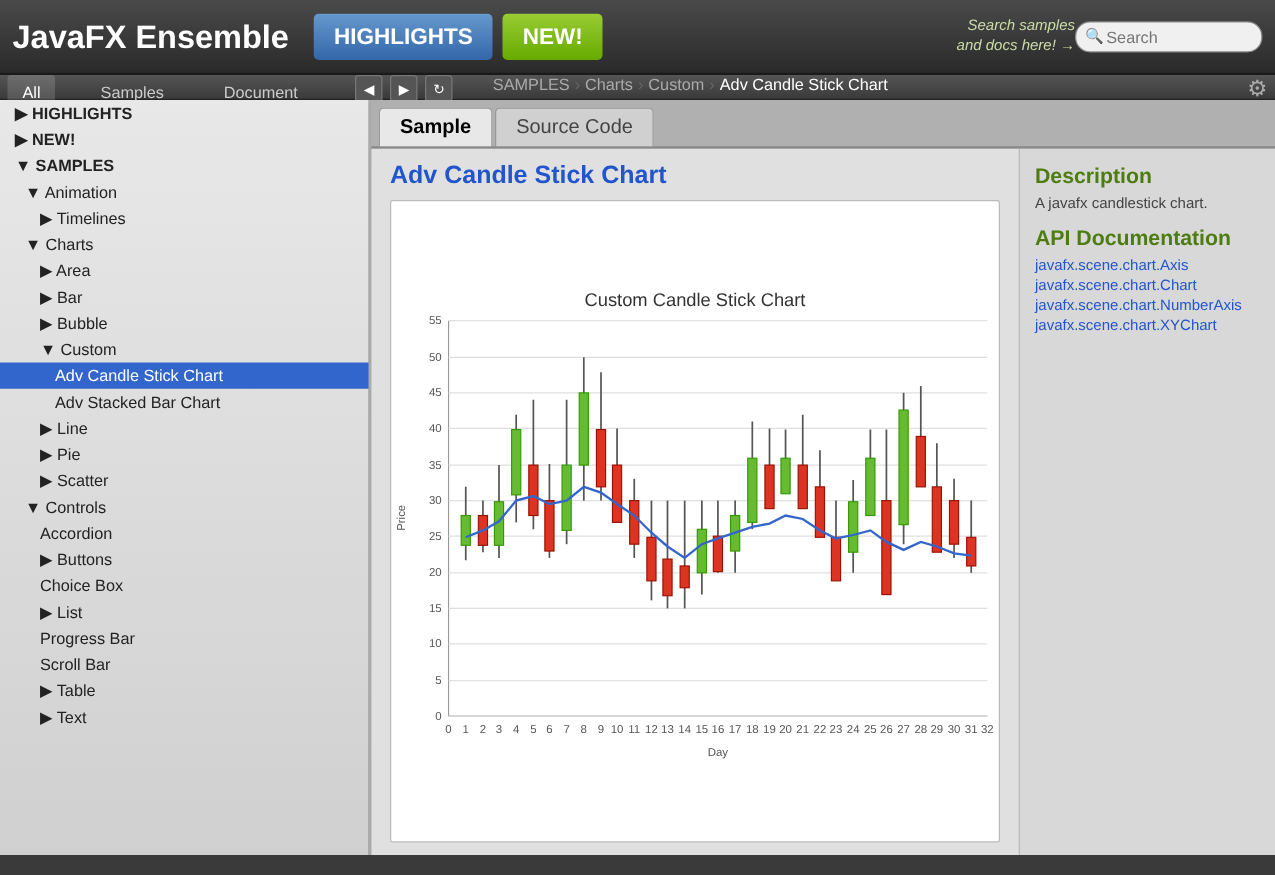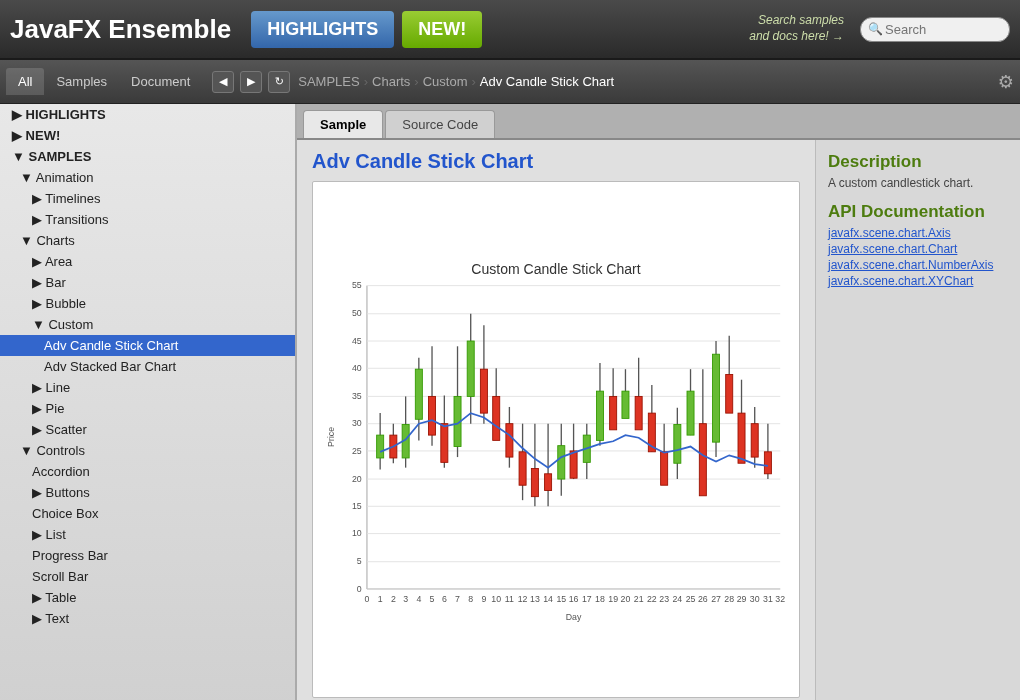--- a/index.html
+++ b/index.html
@@ -36,21 +36,21 @@
       color: white;
     }
     .btn-new {
       background: linear-gradient(to bottom, #99cc33, #66aa00);
       color: white;
     }
     .header-search-area {
       margin-left: auto;
       display: flex;
       align-items: center;
-      gap: 16px;
+      gap: 0;
     }
     .header-hint {
       color: #ccddaa;
       font-size: 12px;
       font-style: italic;
       text-align: right;
       line-height: 1.3;
     }
     #search-box {
       background: #f0f0f0;
@@ -71,25 +71,26 @@
       position: absolute;
       left: 8px;
       color: #888;
       font-size: 12px;
       z-index: 1;
     }
 
     
     #navbar {
       background: linear-gradient(to bottom, #555, #3a3a3a);
-      height: 44px;
-      display: flex;
-      align-items: center;
+      height: 20px;
+      display: flex;
+      align-items: flex-start;
       padding: 0 6px;
       border-bottom: 1px solid #222;
+      gap: 24px;
     }
     .nav-tab {
       color: #ccc;
       font-size: 13px;
       padding: 6px 12px;
       cursor: pointer;
       border-radius: 3px 3px 0 0;
     }
     .nav-tab.active { color: white; background: rgba(255,255,255,0.15); }
     .nav-arrow {
@@ -183,21 +184,21 @@
       background: #b0b0b0;
       border-bottom: 2px solid #888;
       padding: 6px 6px 0;
     }
     .content-tab {
       padding: 6px 16px;
       border: 1px solid #999;
       border-bottom: none;
       border-radius: 4px 4px 0 0;
       cursor: pointer;
-      font-size: 13px;
+      font-size: 16px;
       background: #d0d0d0;
       color: #444;
       margin-right: 2px;
     }
     .content-tab.active {
       background: #e8e8e8;
       color: #000;
       font-weight: bold;
     }
 
@@ -221,21 +222,20 @@
       font-size: 20px;
       font-weight: bold;
       margin-bottom: 8px;
     }
 
     #chart-container {
       background: white;
       border: 1px solid #bbb;
       flex: 1;
       border-radius: 2px;
-      padding: 10px;
       position: relative;
     }
 
     
     #info-panel {
       width: 205px;
       background: #d8d8d8;
       border-left: 1px solid #bbb;
       padding: 12px;
       flex-shrink: 0;
@@ -250,21 +250,20 @@
       font-size: 12px;
       color: #444;
       margin-bottom: 12px;
     }
     .api-link {
       font-size: 12px;
       color: #2255cc;
       display: block;
       margin-bottom: 2px;
       cursor: pointer;
-      text-decoration: underline;
     }
 
     
     .chart-title-text {
       font-size: 16px;
       font-family: Arial;
       fill: #333;
     }
     .axis-label {
       font-size: 10px;
@@ -344,21 +343,20 @@
 </div>
 
 <div id="main">
 
   <div id="sidebar">
     <div class="sidebar-item category">▶ HIGHLIGHTS</div>
     <div class="sidebar-item category">▶ NEW!</div>
     <div class="sidebar-item category">▼ SAMPLES</div>
     <div class="sidebar-item sub">▼ Animation</div>
     <div class="sidebar-item sub2">▶ Timelines</div>
-    <div class="sidebar-item sub2">▶ Transitions</div>
     <div class="sidebar-item sub">▼ Charts</div>
     <div class="sidebar-item sub2">▶ Area</div>
     <div class="sidebar-item sub2">▶ Bar</div>
     <div class="sidebar-item sub2">▶ Bubble</div>
     <div class="sidebar-item sub2">▼ Custom</div>
     <div class="sidebar-item sub3 selected">Adv Candle Stick Chart</div>
     <div class="sidebar-item sub3">Adv Stacked Bar Chart</div>
     <div class="sidebar-item sub2">▶ Line</div>
     <div class="sidebar-item sub2">▶ Pie</div>
     <div class="sidebar-item sub2">▶ Scatter</div>
@@ -579,21 +577,21 @@
               476,232
               491,238
               506,240
             "></polyline>
           </svg>
         </div>
       </div>
 
       <div id="info-panel">
         <div class="info-section-title">Description</div>
-        <div class="info-text">A custom candlestick chart.</div>
+        <div class="info-text">A javafx candlestick chart.</div>
         <div class="info-section-title">API Documentation</div>
         <a class="api-link">javafx.scene.chart.Axis</a>
         <a class="api-link">javafx.scene.chart.Chart</a>
         <a class="api-link">javafx.scene.chart.NumberAxis</a>
         <a class="api-link">javafx.scene.chart.XYChart</a>
       </div>
 
     </div>
   </div>
 

